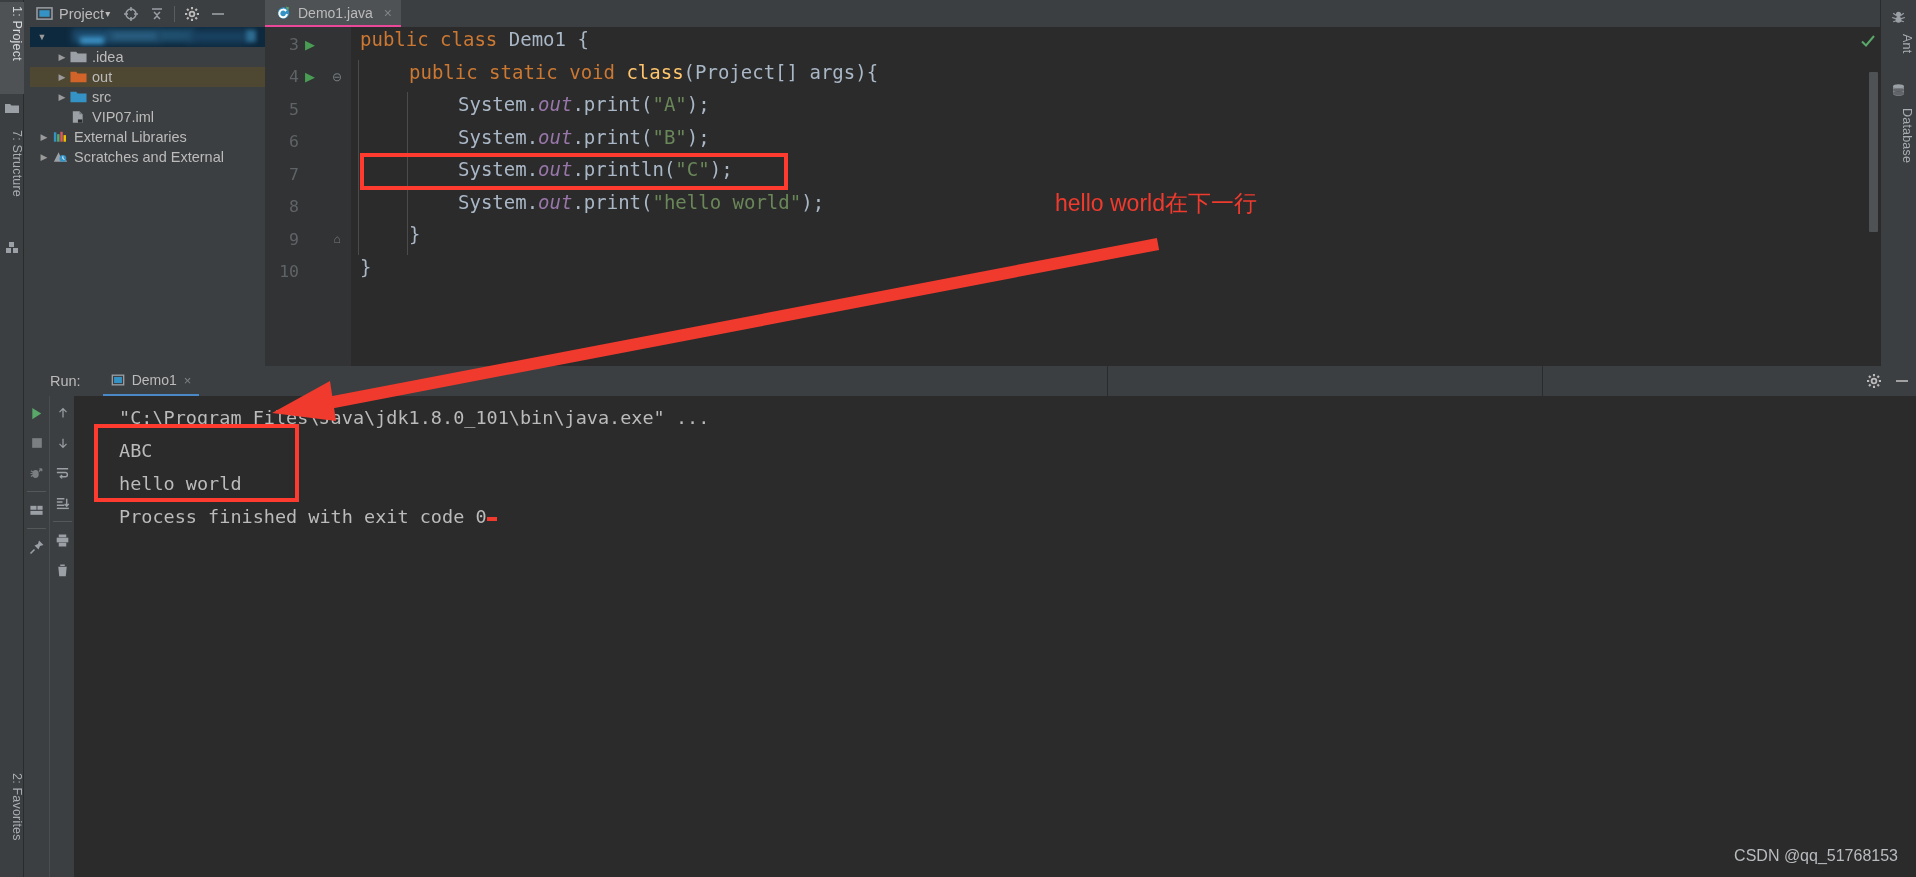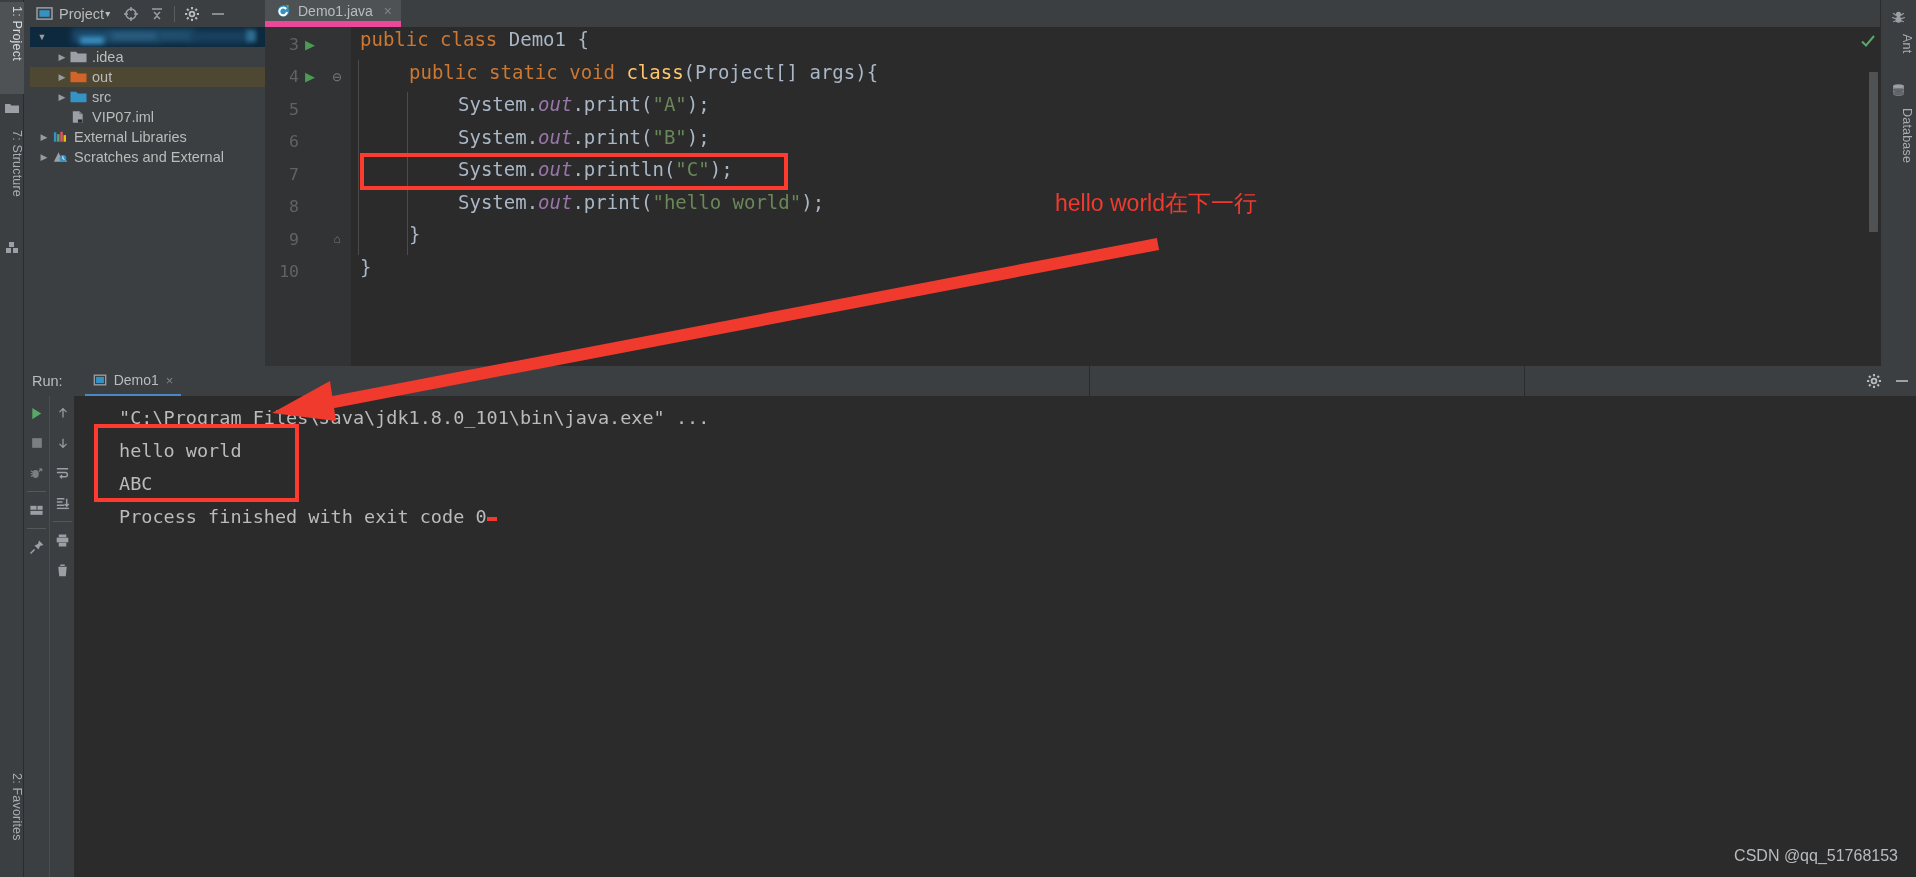--- a/index.html
+++ b/index.html
@@ -56,21 +56,21 @@
   .blurbar .b4 { position:absolute; left:140px; top:4px; width:60px; height:11px; background:#1b4566; filter: blur(4px);}
   .blurbar .b5 { position:absolute; left:30px; top:10px; width:24px; height:7px; background:#3b93c7; filter: blur(2.5px);}
   .blurbar .b6 { position:absolute; left:196px; top:3px; width:10px; height:12px; background:#2e6b90; filter: blur(2px);}
 
   
   .editor-wrap { position: absolute; left: 265px; top: 0; right: 36px; height: 366px; background: #2b2b2b; }
   .tabs-bar { height: 27px; background: #3c3f41; position: relative; }
   .tab {
     position: absolute; left: 0; top: 0; height: 27px; display: flex; align-items: center;
     padding: 0 9px 0 11px; background: #4e5254; color: #bbbbbb; font-size: 14px; gap: 7px;
-    border-bottom: 6px solid #ec4899;
+    border-bottom: 2px solid #ec4899;
   }
   .tab-close { color: #808488; font-size: 14px; margin-left: 4px; }
 
   .code-area { position: absolute; top: 27px; left: 0; right: 0; bottom: 0; background: #2b2b2b; overflow: hidden; }
   .gutter { position: absolute; left: 0; top: 0; width: 86px; height: 100%; background: #313335; }
   .gutter-line { position: absolute; left: 0; width: 86px; height: 32.5px; display: flex; align-items: center; }
   .lnum { width: 34px; text-align: right; color: #606366; font-size: 16.5px; font-family: "DejaVu Sans Mono", monospace; }
   .run-tri { width: 22px; text-align: center; color: #499c54; font-size: 13px; }
   .fold { position: absolute; left: 61px; width: 22px; text-align: center; color: #777b7e; font-size: 12px; }
 
@@ -97,21 +97,21 @@
   .scroll-thumb { position: absolute; right: 2px; top: 18px; width: 9px; height: 160px; background: #4e5254; border-radius: 1px; }
 
   
   .anno {
     position: absolute; color: #f03a2e; font-size: 23px; line-height: 32px;
     font-family: "Liberation Sans", sans-serif; white-space: pre-line;
   }
 
   
   .run-panel { position: absolute; left: 24px; top: 366px; right: 0; bottom: 0; background: #3c3f41; }
-  .run-header { position: relative; height: 30px; background: #3c3f41; display: flex; align-items: center; }
+  .run-header { position: relative; height: 30px; background: #3c3f41; display: flex; align-items: center; margin-left: 18px; }
   .run-label { color: #bbbbbb; font-size: 14.5px; margin-left: 8px; }
   .run-tab {
     margin-left: 22px; height: 30px; display: flex; align-items: center; gap: 7px;
     padding: 0 8px; color: #bbbbbb; font-size: 14px; border-bottom: 2px solid #4a88c7;
   }
   .run-tab-close { color: #7e8284; font-size: 13px; }
   .run-head-divider { position: absolute; top: 0; height: 30px; width: 1px; background: #2b2b2b; }
   .run-head-right { position: absolute; right: 6px; top: 0; height: 30px; display: flex; align-items: center; gap: 12px; }
 
   .run-body { position: absolute; top: 30px; left: 0; right: 0; bottom: 0; background: #2b2b2b; }
@@ -464,22 +464,22 @@
         <div class="ricon">
           <svg viewBox="0 0 16 16" style="width:15px;height:15px;">
             <path d="M3.5 4 h9 l-1 10.2 h-7 Z" fill="#9aa0a6"></path>
             <rect x="5.6" y="1.6" width="4.8" height="1.6" fill="#9aa0a6"></rect>
           </svg>
         </div>
       </div>
 
       <div class="console">
         <div class="cons-line">"C:\Program Files\Java\jdk1.8.0_101\bin\java.exe" ...</div>
+        <div class="cons-line out">ABC</div>
         <div class="cons-line out">hello world</div>
-        <div class="cons-line out">ABC</div>
         <div class="cons-line out"><span>Process finished with exit code 0</span><span class="caret-block"></span></div>
       </div>
 
       <div class="out-box" style="left:70px; top:28px; width:205px; height:78px;"></div>
     </div>
   </div>
 
   <svg class="arrow-svg" width="1916" height="877" viewBox="0 0 1916 877">
     <path d="M1158 244 L318 405" stroke="#f03a2e" stroke-width="12" fill="none" stroke-linecap="butt"></path>
     <path d="M272 413 L330 381 L336 421 Z" fill="#f03a2e"></path>

